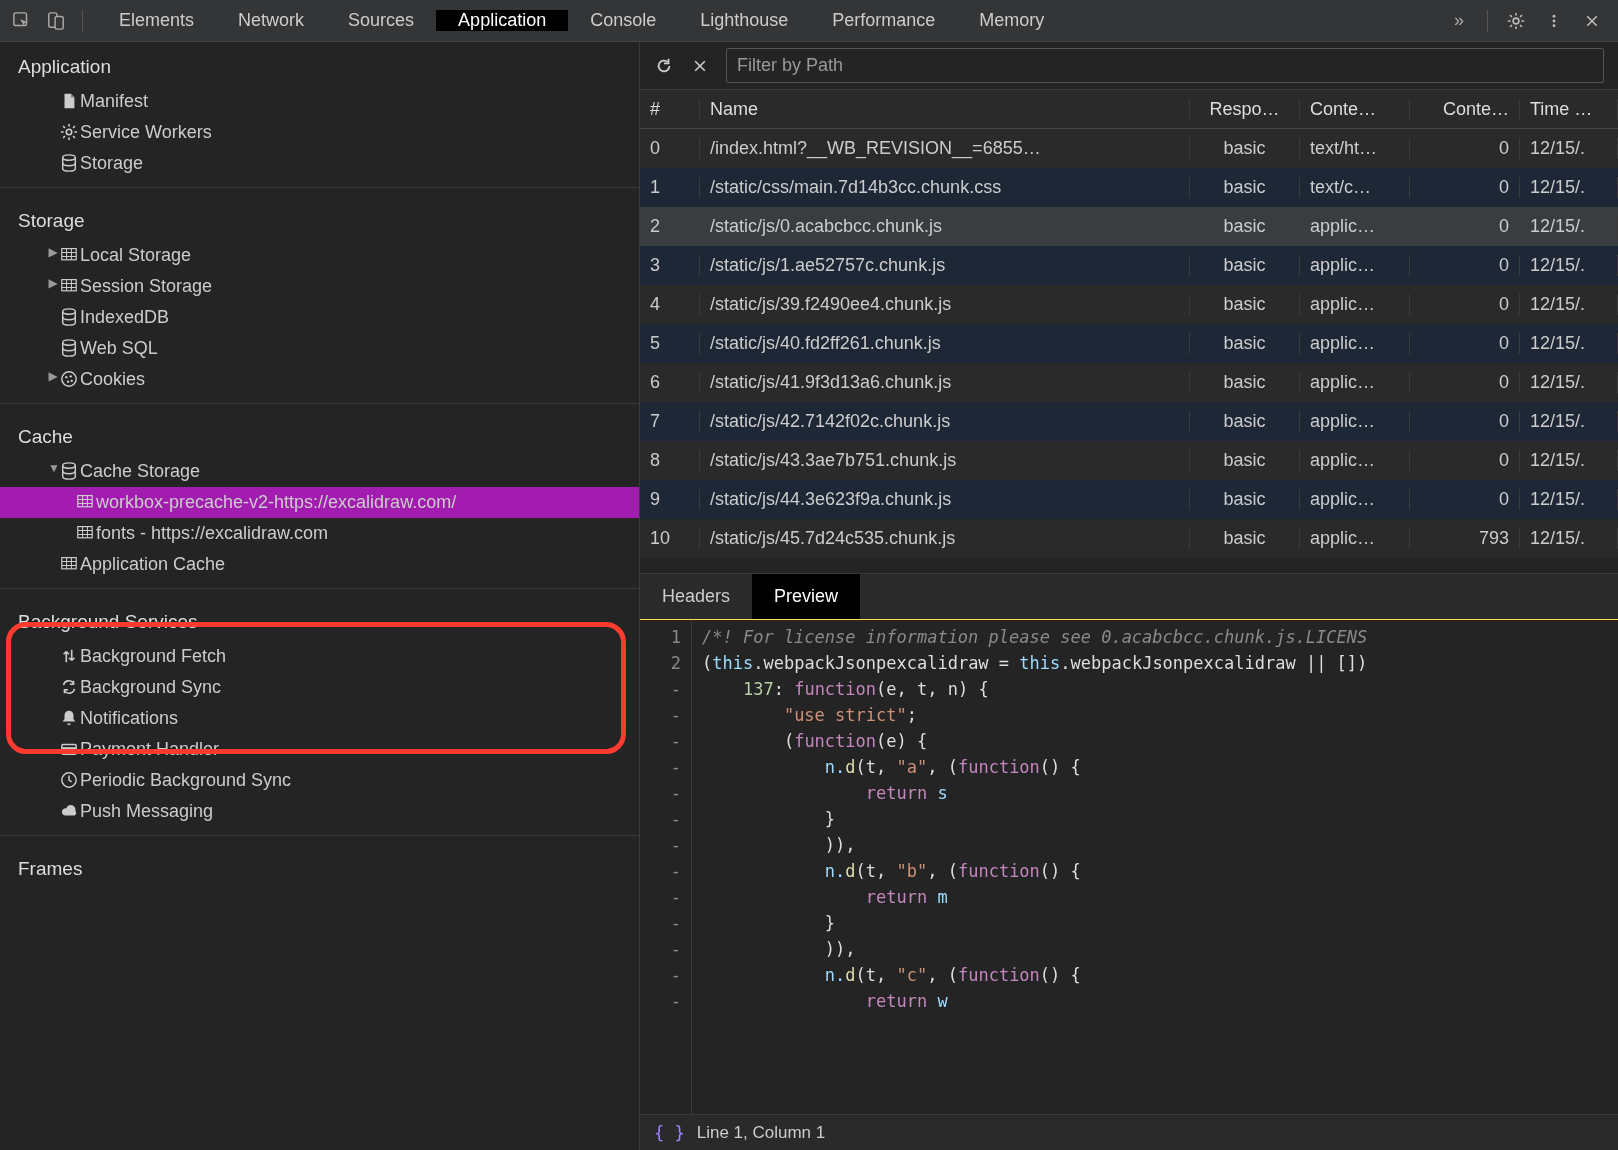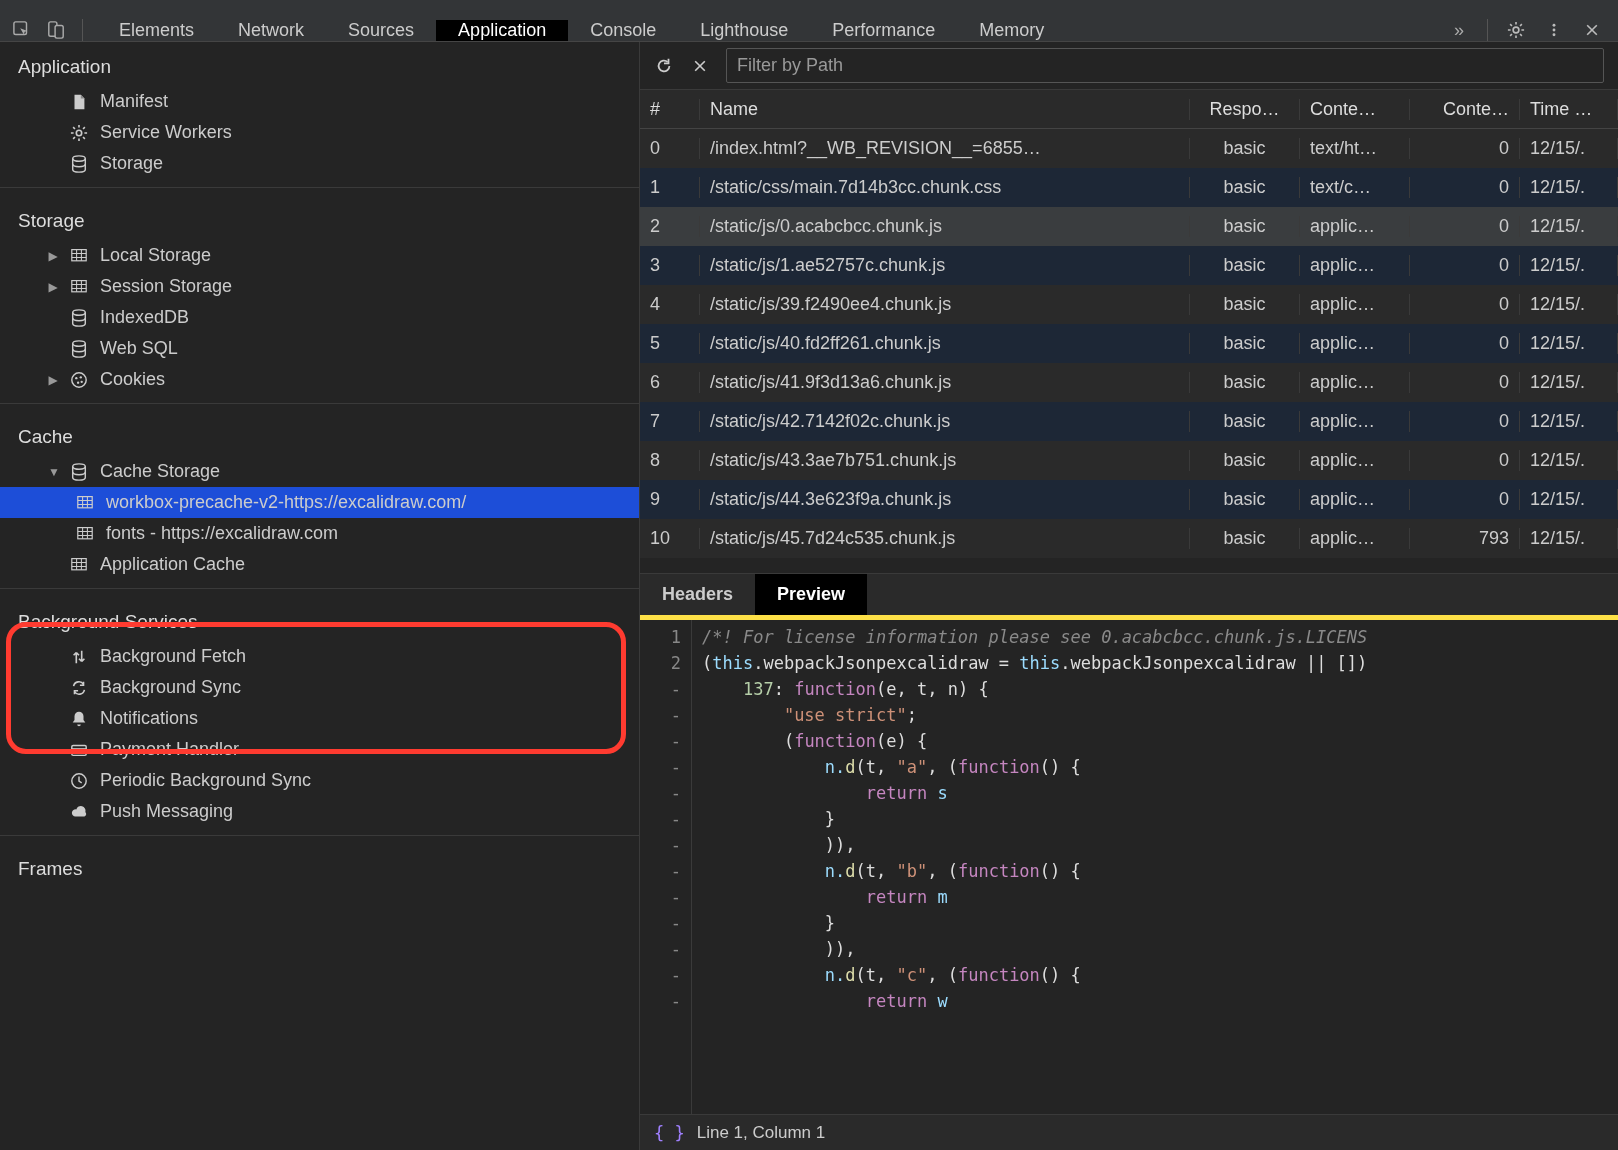--- a/index.html
+++ b/index.html
@@ -10,21 +10,21 @@
     font-size: 18px;
     width: 1618px;
     height: 1150px;
     overflow: hidden;
   }
   
   .tabs-bar {
     height: 42px;
     background: #333537;
     display: flex;
-    align-items: flex-end;
+    align-items: center;
     border-bottom: 1px solid #454545;
   }
   .tb-icons-left {
     display: flex;
     align-items: center;
     padding: 0 12px;
     gap: 14px;
   }
   .tb-icon { width: 20px; height: 20px; color: #aaa; display:flex;align-items:center;justify-content:center;}
   .tabs { display: flex; flex: 1; align-items: stretch; }
@@ -65,30 +65,28 @@
   }
 
   
   .group-label {
     padding: 14px 18px 8px 18px;
     color: #ddd;
     font-size: 19px;
   }
   .tree-item {
     display: flex;
-    align-items: center;
     padding: 5px 0 5px 26px;
-    gap: 10px;
     color: #ccc;
     cursor: pointer;
     font-size: 18px;
   }
   .tree-item.child { padding-left: 48px; }
   .tree-item.child2 { padding-left: 74px; }
-  .tree-item.selected { background: #1d4ed8; }
+  .tree-item.selected { background: #a21caf; }
   .tree-caret {
     width: 10px;
     color: #999;
     font-size: 12px;
     display:inline-block;
     text-align:center;
   }
   .tree-icon {
     width: 22px;
     height: 20px;
@@ -160,24 +158,23 @@
   .col-name { flex: 1; min-width: 0; }
   .col-resp { width: 110px; text-align: center; }
   .col-type { width: 110px; }
   .col-len  { width: 110px; text-align: right; }
   .col-time { width: 98px; }
 
   
   .preview-tabs {
     display: flex;
     background: #2a2a2a;
-    border-bottom: 5px solid #fde047;
+    border-bottom: 1px solid #fde047;
     height: 46px;
     align-items: stretch;
-    font-weight: bold;
   }
   .ptab {
     padding: 0 22px;
     display: flex;
     align-items: center;
     color: #ccc;
     cursor: pointer;
   }
   .ptab.active { background: #000; color: #fff; }
   .code-pane {

